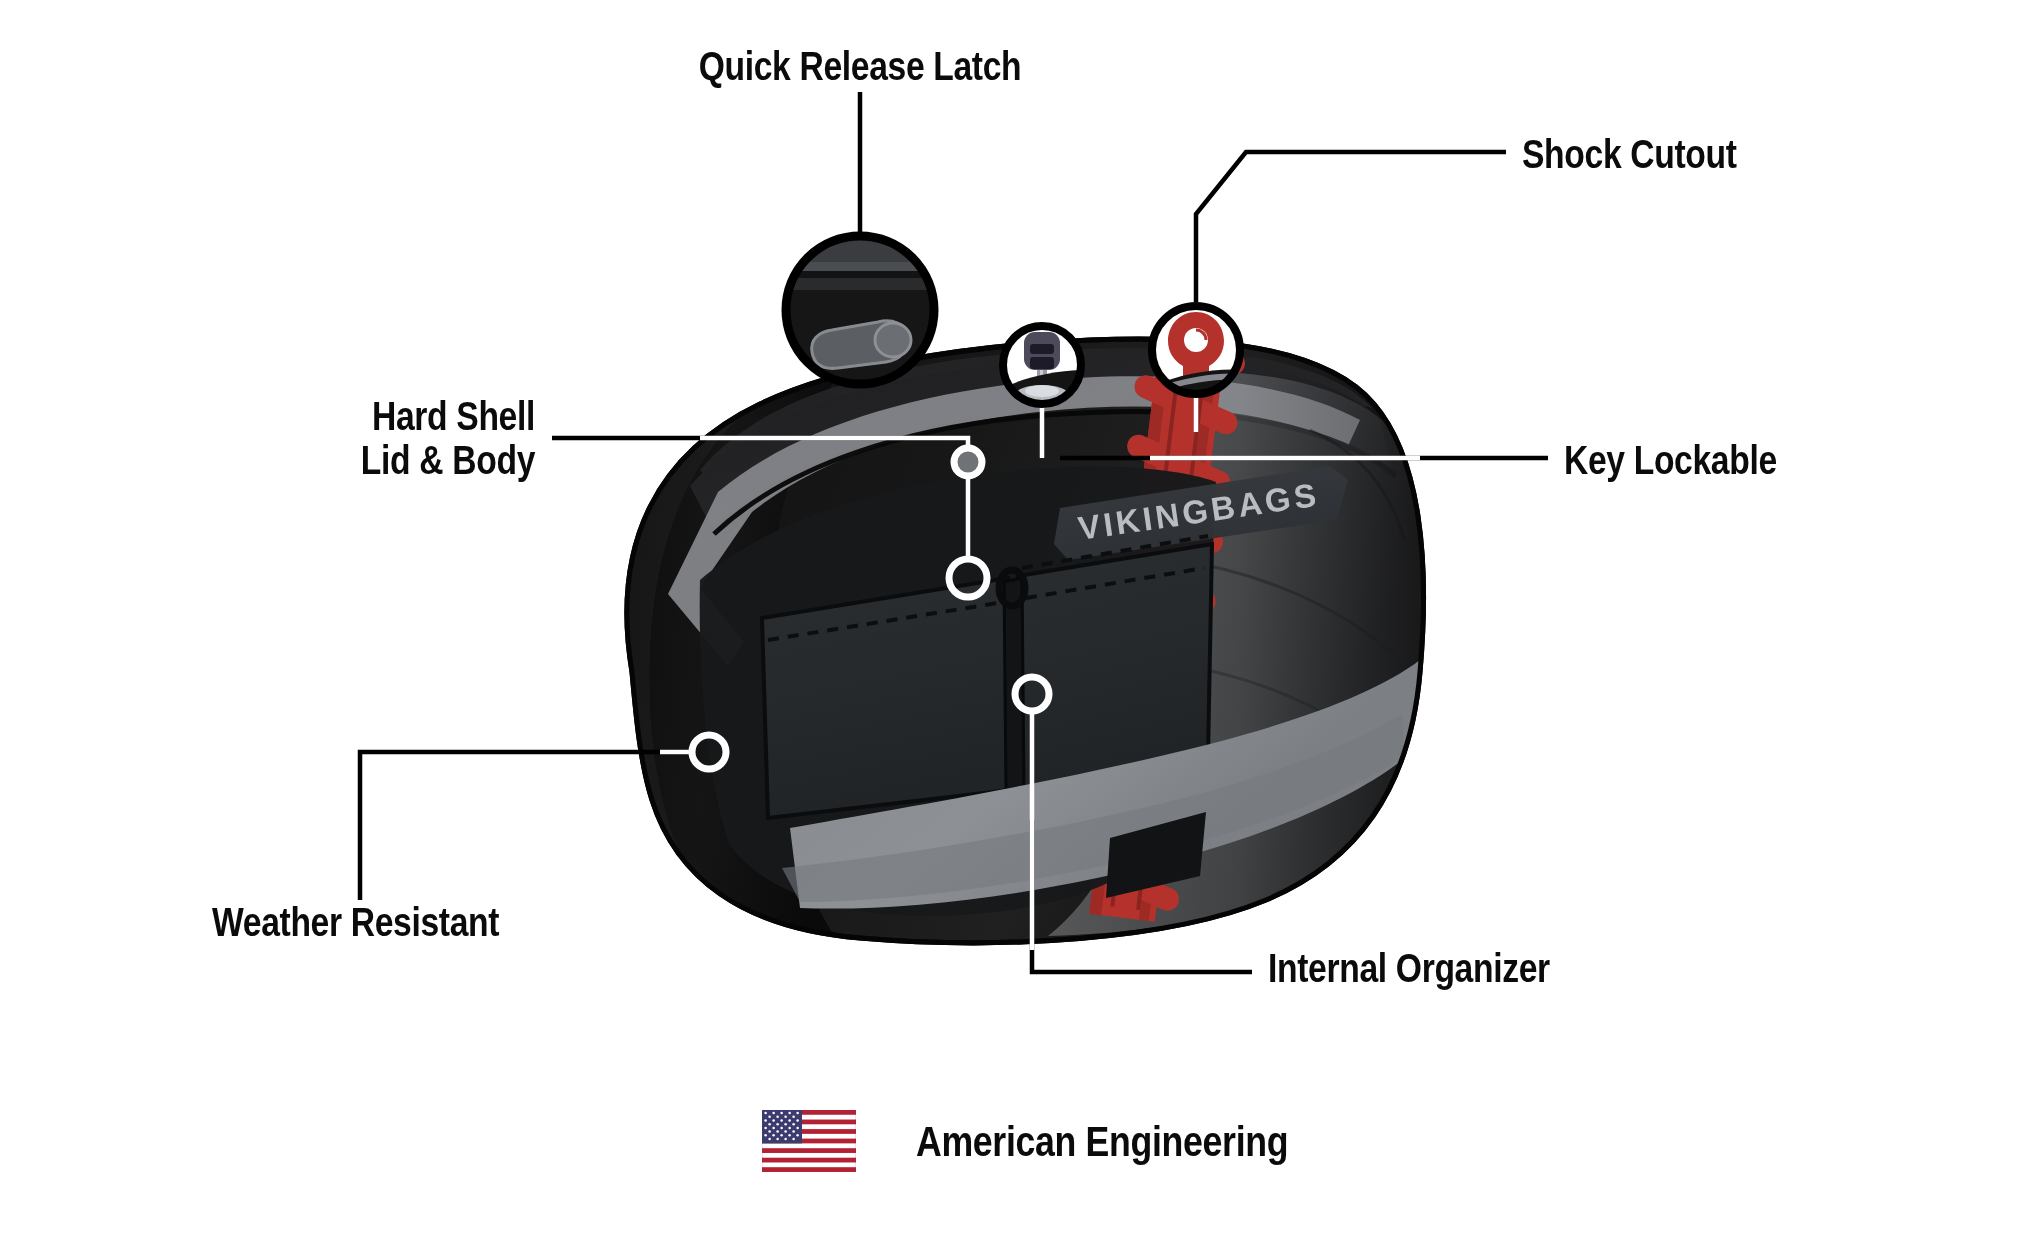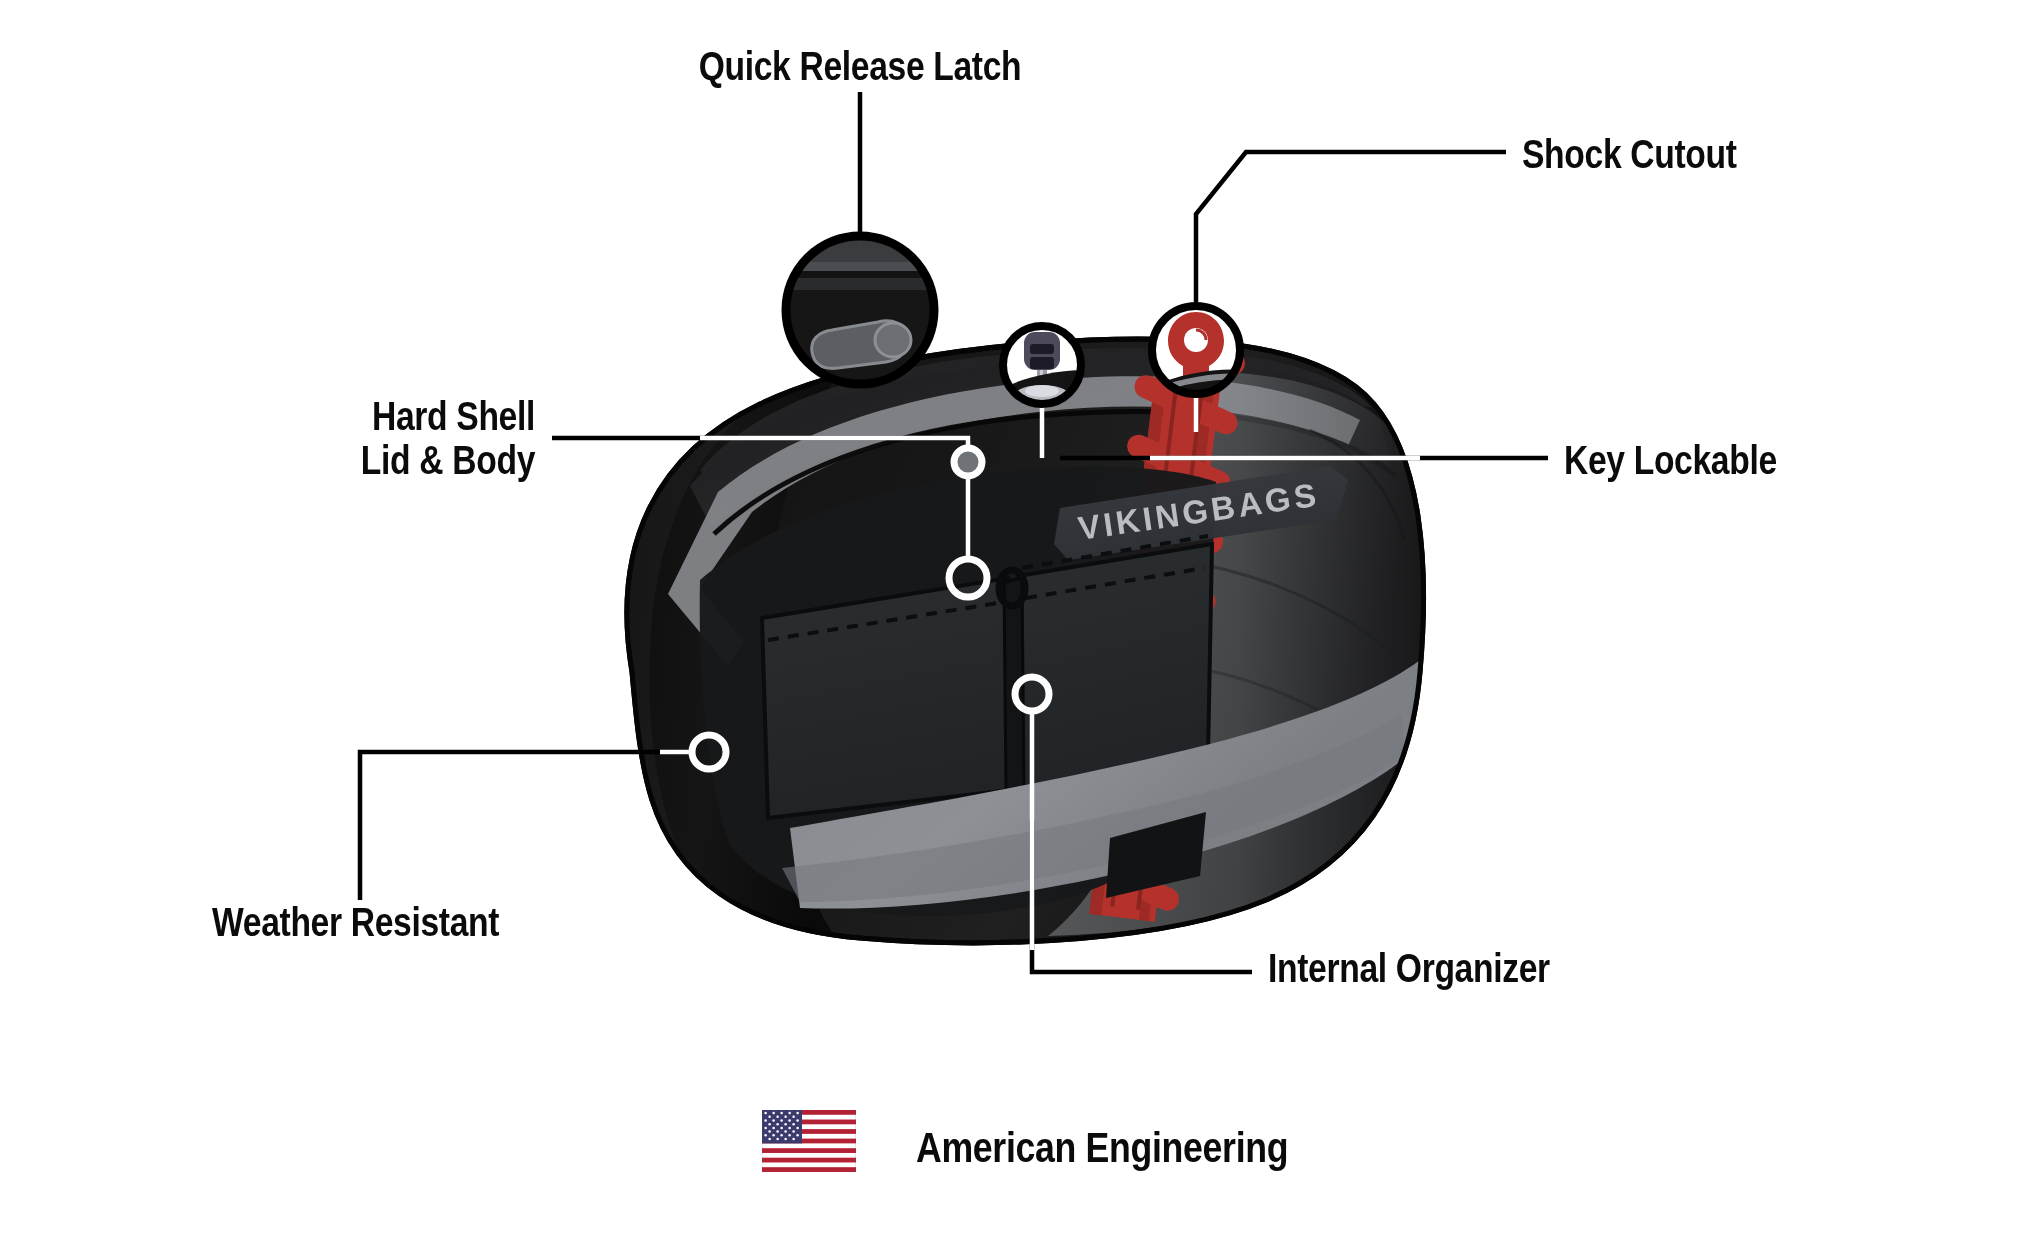--- a/index.html
+++ b/index.html
@@ -41,21 +41,21 @@
   }
   .lbl-right  { transform-origin: left center;  text-align: left; }
   .lbl-left   { transform-origin: right center; text-align: right; }
   .lbl-center { transform-origin: center center; text-align: center; }
 
   #footer-row {
     position: absolute;
     left: 762px;
     top: 1110px;
     display: flex;
-    align-items: flex-end;
+    align-items: center;
     gap: 60px;
   }
   #footer-text {
     color: #0b0b0b;
     font-family: "Liberation Sans Narrow", "Liberation Sans", sans-serif;
     font-weight: 700;
     font-size: 43px;
     letter-spacing: -0.4px;
     white-space: pre;
     transform: scaleX(0.83);

